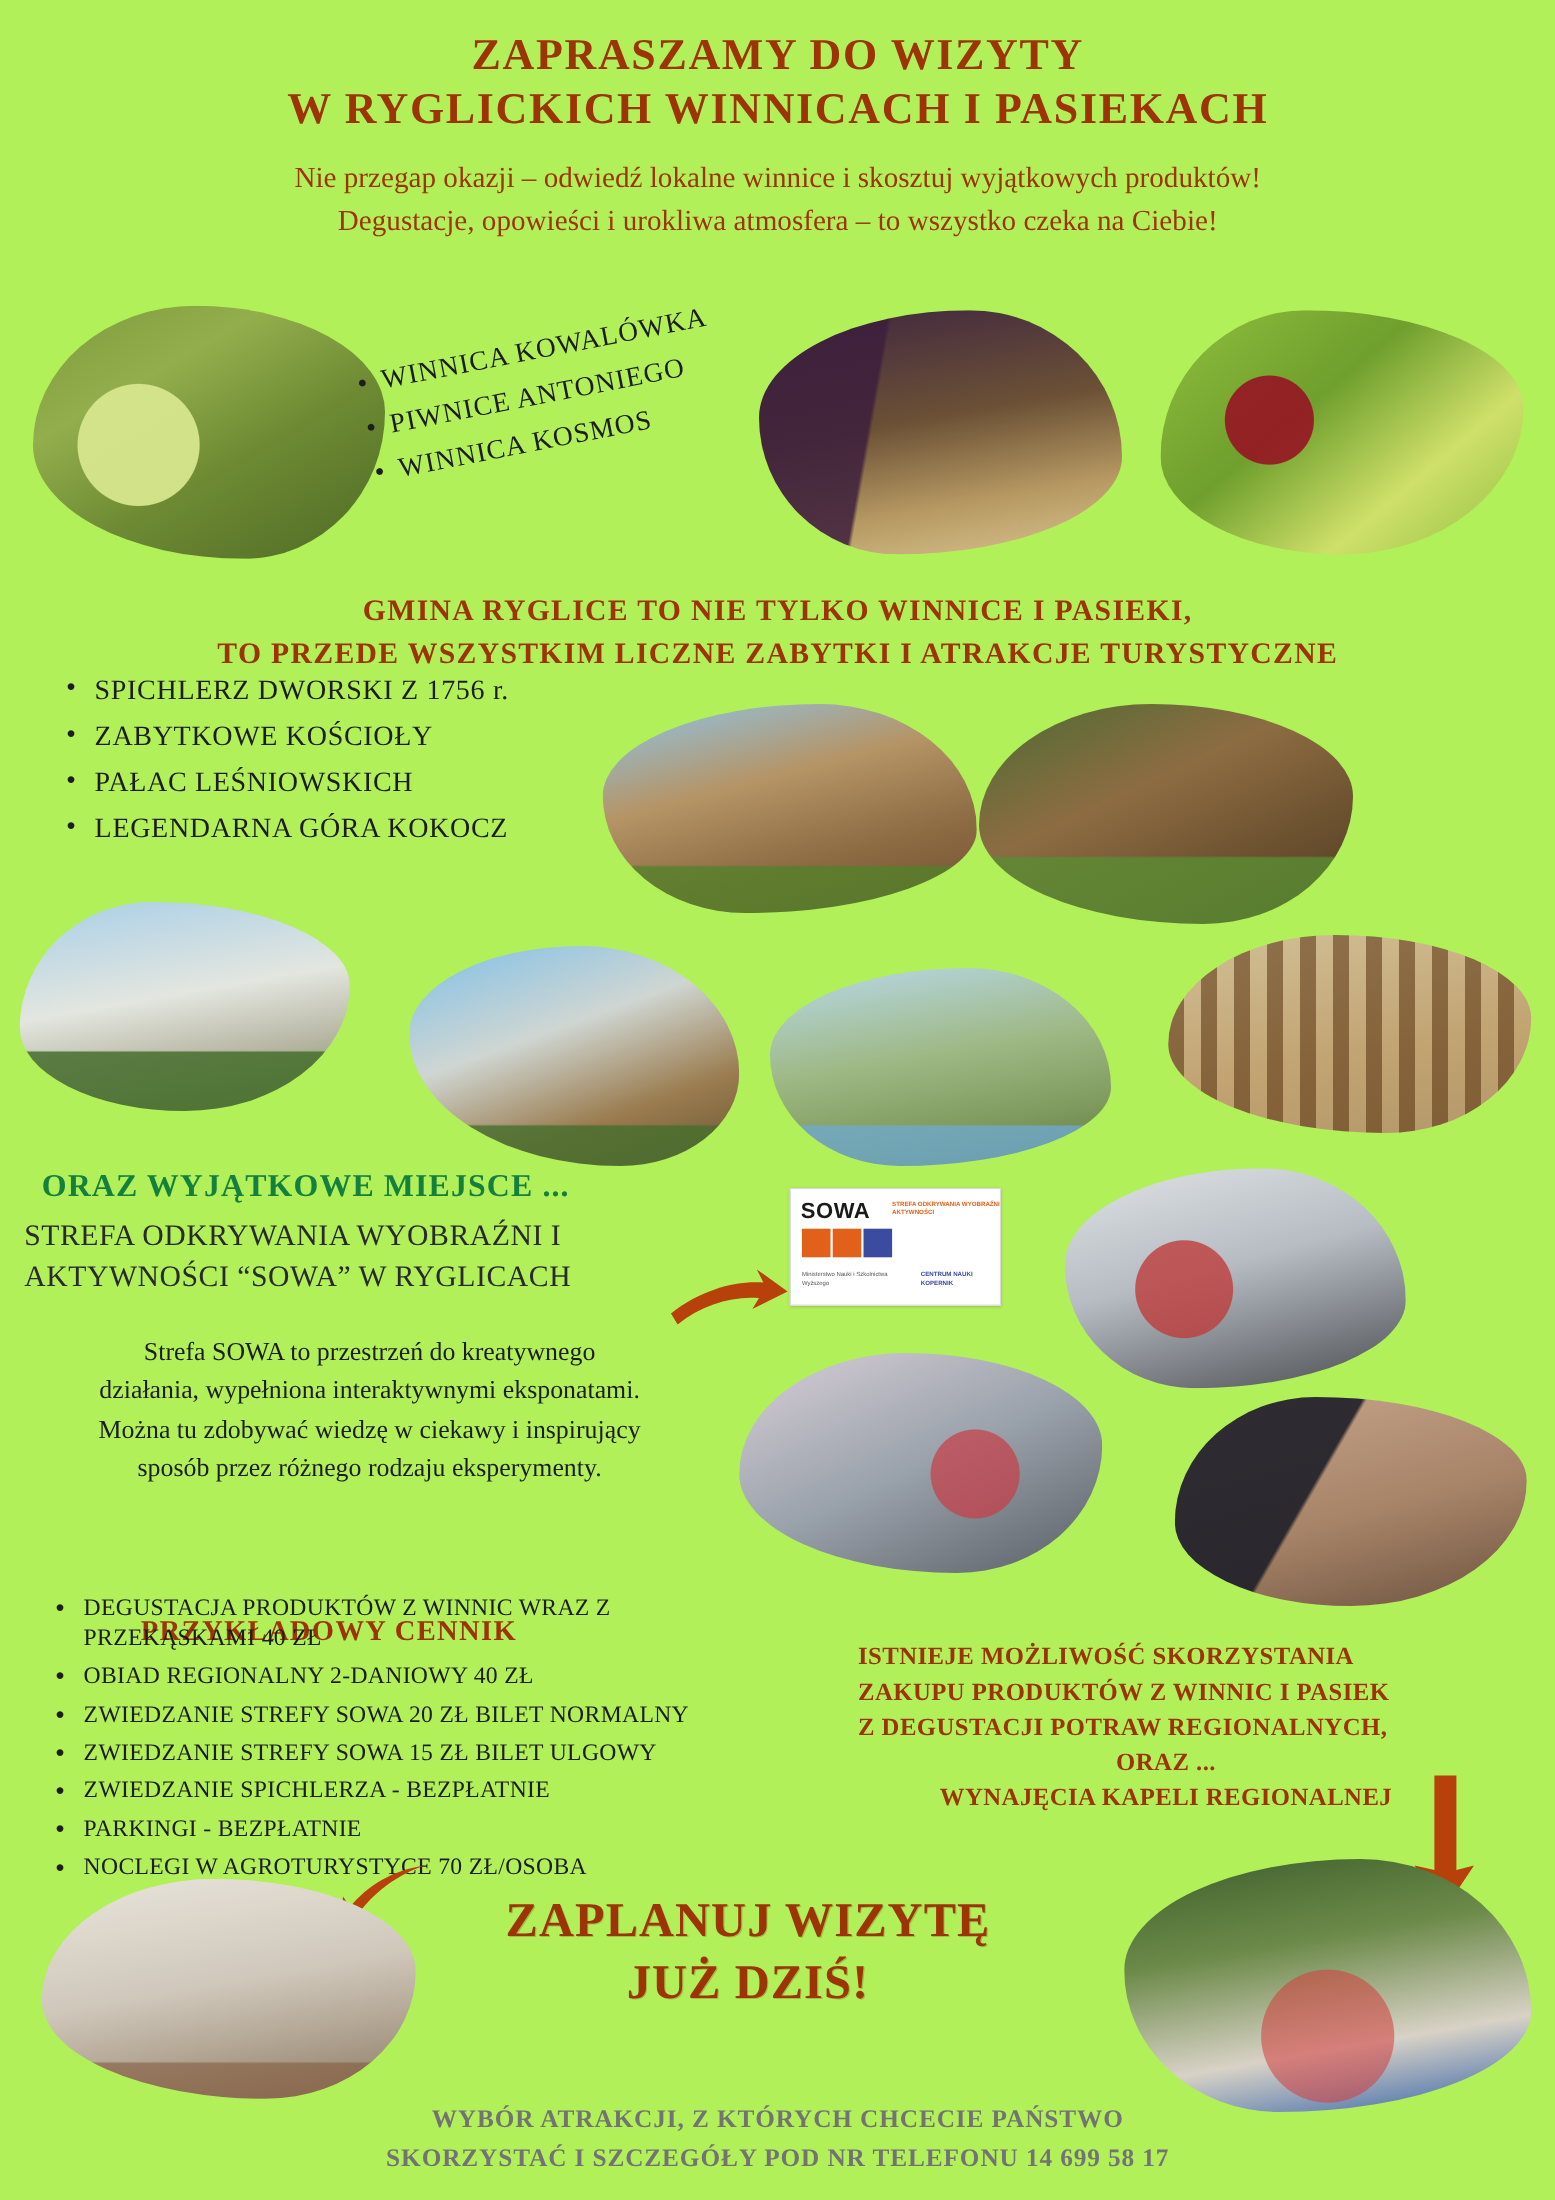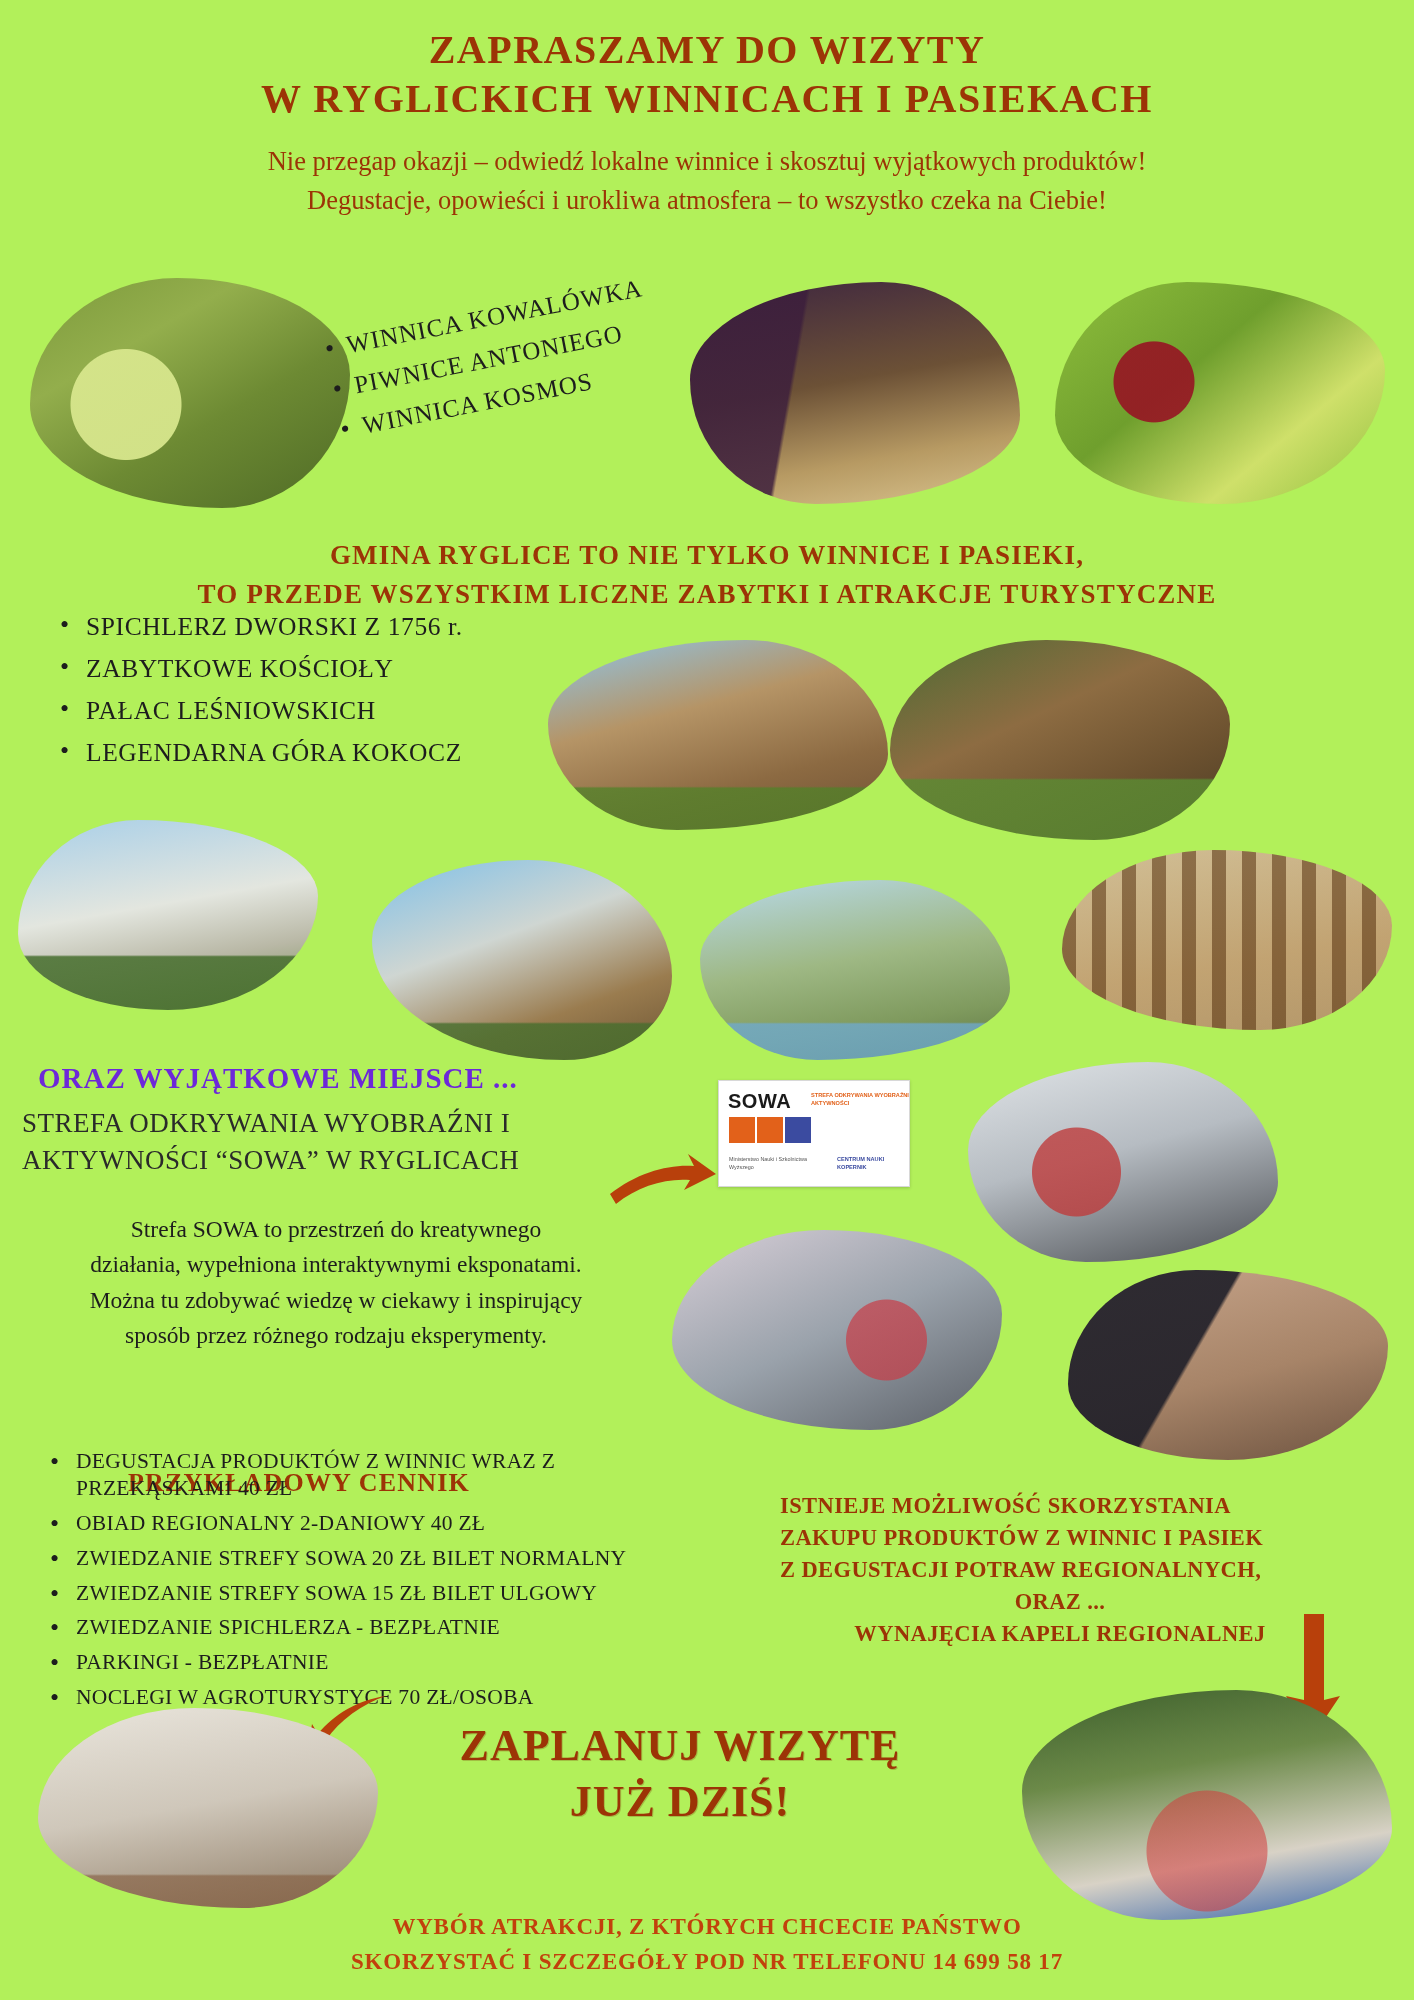--- a/index.html
+++ b/index.html
@@ -106,21 +106,21 @@
     top: -2px;
     font-size: 26px;
   }
 
   
   .sowa-title {
     position: absolute;
     left: 38px;
     top: 1062px;
     font-weight: bold;
-    color: #6d28d9;
+    color: #15803d;
     font-size: 29px;
     letter-spacing: 1px;
   }
   .sowa-sub {
     position: absolute;
     left: 22px;
     top: 1105px;
     color: #2a2a2a;
     font-size: 27px;
     line-height: 1.38;
@@ -238,21 +238,21 @@
     text-shadow: 1px 1px 0 rgba(120,40,5,.25);
   }
 
   
   .footer {
     position: absolute;
     left: 0;
     top: 1910px;
     width: 100%;
     text-align: center;
-    color: #c2410c;
+    color: #737373;
     font-weight: bold;
     font-size: 23px;
     line-height: 1.5;
     letter-spacing: 0.8px;
   }
 </style>
 </head>
 <body>
 
 <div class="page">

